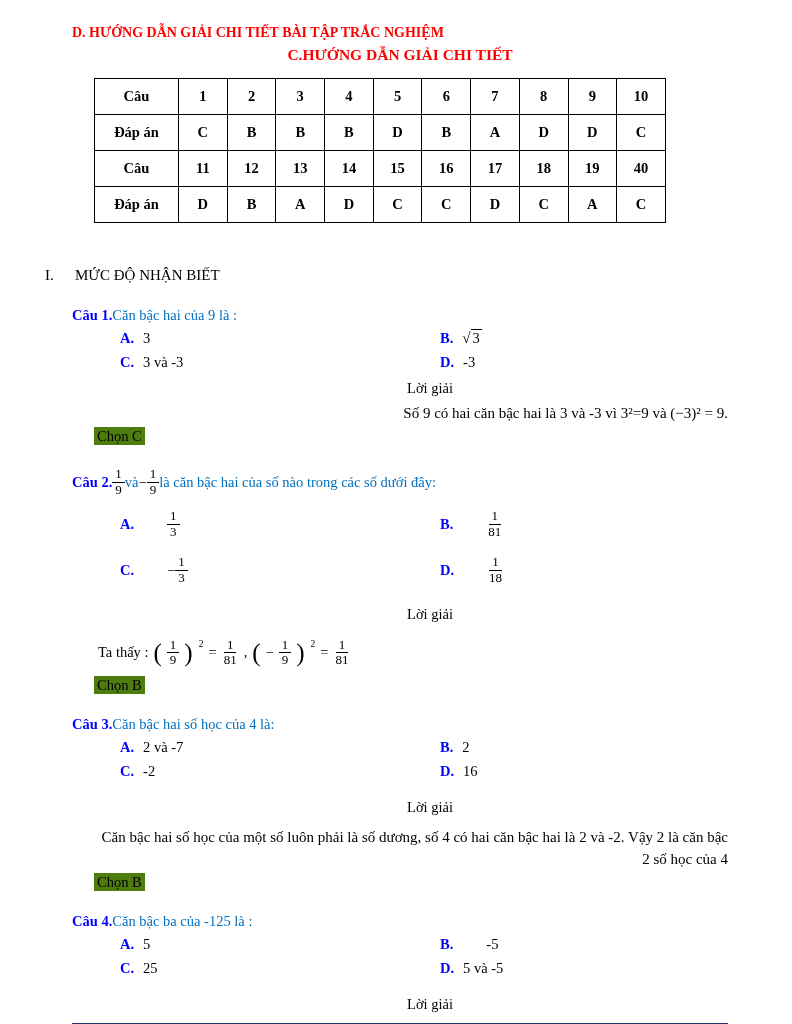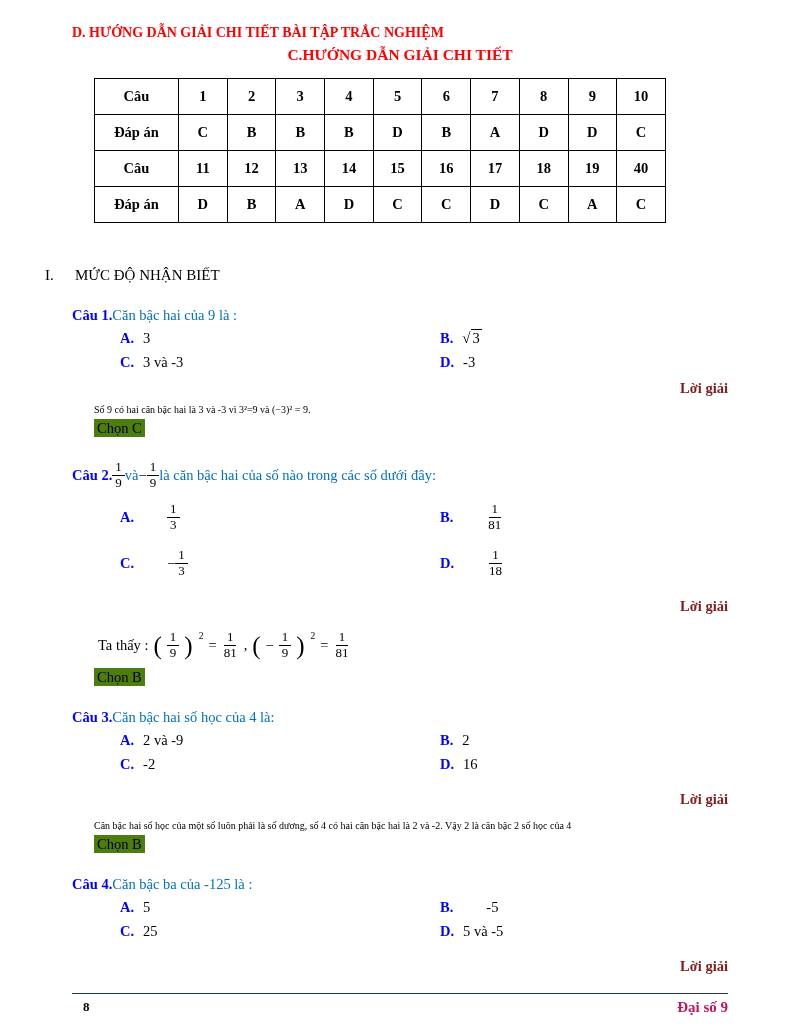--- a/index.html
+++ b/index.html
@@ -27,25 +27,25 @@
   .q-label { color:#0000FF; font-weight:bold; }
   .q-text { color:#0070C0; }
 
   .opts { margin:2px 0 0 48px; display:grid; grid-template-columns:320px 1fr; row-gap:2px; font-size:14.5px; }
   .opts.tall { row-gap:8px; margin-top:6px; }
   .opt { display:flex; align-items:center; min-height:22px; }
   .opts.tall .opt { min-height:38px; }
   .opt-label { color:#0000FF; font-weight:bold; margin-right:9px; }
   .ml { margin-left:24px; }
 
-  .loi-giai { text-align:right; color:#7f1d1d; font-weight:bold; font-size:14.5px;
+  .loi-giai { text-align:center; color:#000000; font-weight:normal; font-size:14.5px;
               margin:7px 0 4px 60px; }
   .loi-giai.sp { margin-top:16px; margin-bottom:10px; }
 
-  .solution { margin:5px 0 0 22px; font-size:10px; line-height:1.5; }
+  .solution { margin:5px 0 0 22px; font-size:15px; line-height:1.5;text-align:right; }
   .solution-math { margin:15px 0 0 26px; display:flex; align-items:center; gap:5px; font-size:14.5px; }
   .chon-line { margin:3px 0 0 22px; font-size:14.5px; }
   .chon-line.sp { margin-top:9px; }
   .hl { background:#4d7c0f; padding:1px 3px; }
 
   .frac { display:inline-flex; flex-direction:column; align-items:center; line-height:1.12;
           font-size:13px; color:#000; }
   .frac .fnum { border-bottom:1px solid #000; padding:0 3px; }
   .frac .fden { padding:0 2px; }
 
@@ -244,21 +244,21 @@
   </div>
 
   <div class="question">
     <div class="q-head">
       <span class="q-label">Câu 3.</span>
       <span class="q-text">Căn bậc hai số học của 4 là:</span>
     </div>
     <div class="opts">
       <div class="opt">
         <span class="opt-label">A.</span>
-        <span>2 và -9</span>
+        <span>2 và -7</span>
       </div>
       <div class="opt">
         <span class="opt-label">B.</span>
         <span>2</span>
       </div>
       <div class="opt">
         <span class="opt-label">C.</span>
         <span>-2</span>
       </div>
       <div class="opt">

